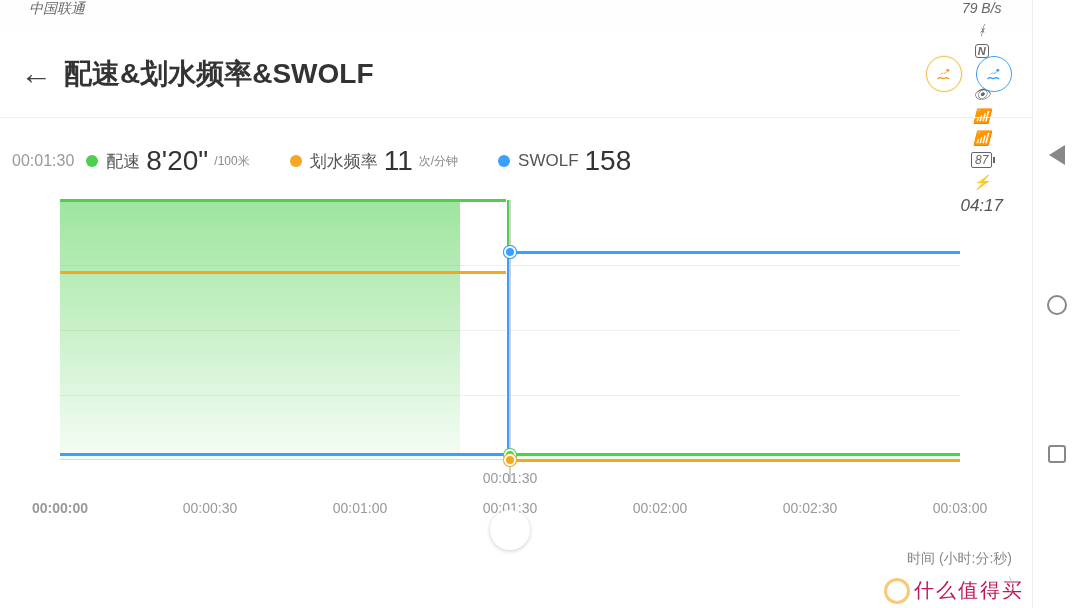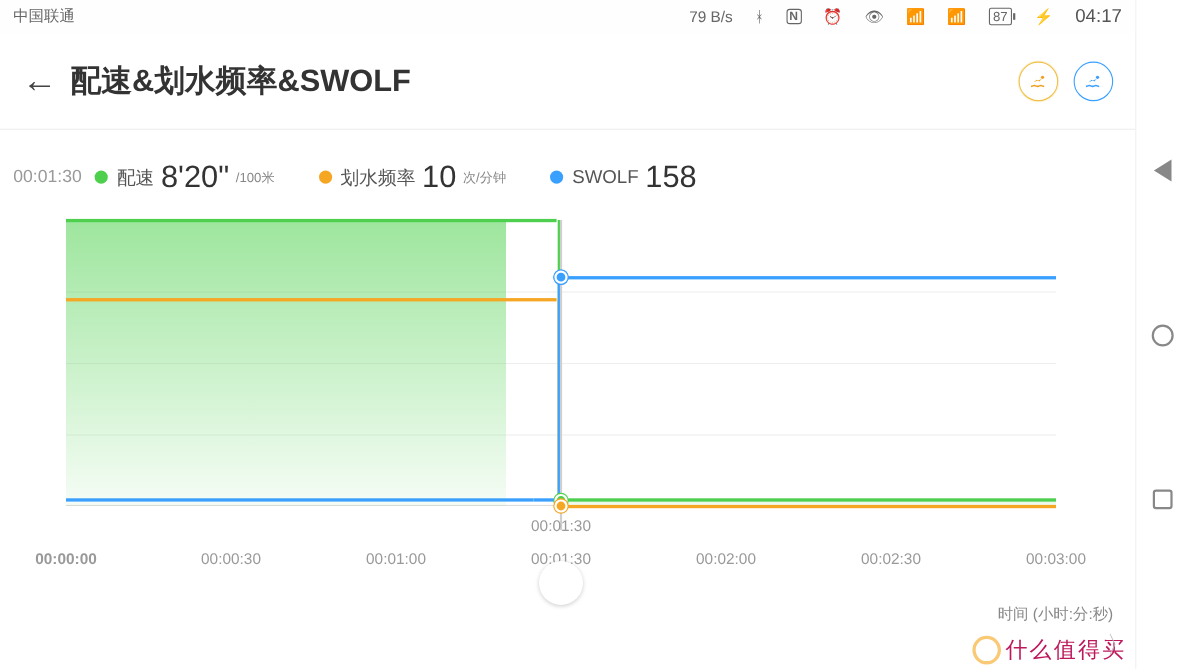--- a/index.html
+++ b/index.html
@@ -4,22 +4,22 @@
 <style>
   * { box-sizing: border-box; margin: 0; padding: 0; }
   html, body { width: 1080px; height: 608px; font-family: "PingFang SC","Microsoft YaHei",sans-serif; background:#fff; overflow:hidden; }
   
   .sysnav { position:absolute; right:0; top:0; width:48px; height:608px; background:#fff; border-left:1px solid #eee; display:flex; flex-direction:column; align-items:center; justify-content:space-around; padding:80px 0; }
   .sysnav .tri { width:0; height:0; border-top:10px solid transparent; border-bottom:10px solid transparent; border-right:16px solid #888; }
   .sysnav .circ { width:20px; height:20px; border:2px solid #888; border-radius:50%; }
   .sysnav .sq { width:18px; height:18px; border:2px solid #888; border-radius:3px; }
   .screen { position:absolute; left:0; top:0; width:1032px; height:608px; background:#fff; }
   
-  .status { position:absolute; left:0; top:0; width:1032px; height:30px; background:#fefefe; display:flex; align-items:center; justify-content:space-between; font-size:14px; color:#666; padding:0 12px; }
-  .st-right { display:flex; align-items:center; gap:20px; }
+  .status { position:absolute; left:0; top:0; width:1032px; height:30px; background:#fefefe; display:flex; align-items:flex-start; justify-content:space-between; font-size:14px; color:#666; padding:0 29px;font-style:italic; }
+  .st-right { display:flex; align-items:center; gap:6px;flex-direction:column; }
   .st-right .ico { font-size:14px; color:#666; }
   .batt { display:inline-flex; align-items:center; border:1px solid #666; border-radius:2px; padding:0 3px; font-size:12px; position:relative; }
   .batt::after{content:"";position:absolute;right:-4px;top:4px;width:2px;height:6px;background:#666;}
   
   .header { position:absolute; left:0; top:30px; width:1032px; height:88px; border-bottom:1px solid #eee; display:flex; align-items:center; padding:0 20px; }
   .back { font-size:32px; color:#444; padding:4px 12px 4px 0; cursor:pointer; }
   .title { font-size:28px; color:#333; font-weight:700; }
   .hicons { margin-left:auto; display:flex; gap:14px; }
   .hicon { width:36px; height:36px; border-radius:50%; display:flex; align-items:center; justify-content:center; border:1px solid; background:#fff; }
   .hicon.selA { border-color:#f0c14b; box-shadow:0 0 0 1px #f0c14b33; }
@@ -103,21 +103,21 @@
 
   <div class="readout">
     <span style="color:#999;font-size:16px;">00:01:30</span>
     <span class="dot" style="background:#4ED04E;margin-left:8px;"></span>
     <span>配速</span>
     <span class="big">8'20"</span>
     <span class="unit">/100米</span>
     <span class="spacer"></span>
     <span class="dot" style="background:#F5A623;"></span>
     <span>划水频率</span>
-    <span class="big">10</span>
+    <span class="big">11</span>
     <span class="unit">次/分钟</span>
     <span class="spacer"></span>
     <span class="dot" style="background:#3AA0FF;"></span>
     <span>SWOLF</span>
     <span class="big">158</span>
   </div>
 
   <div class="chartwrap">
     <div class="plot">
         <div class="ygrid" style="top: 65px;"></div>

